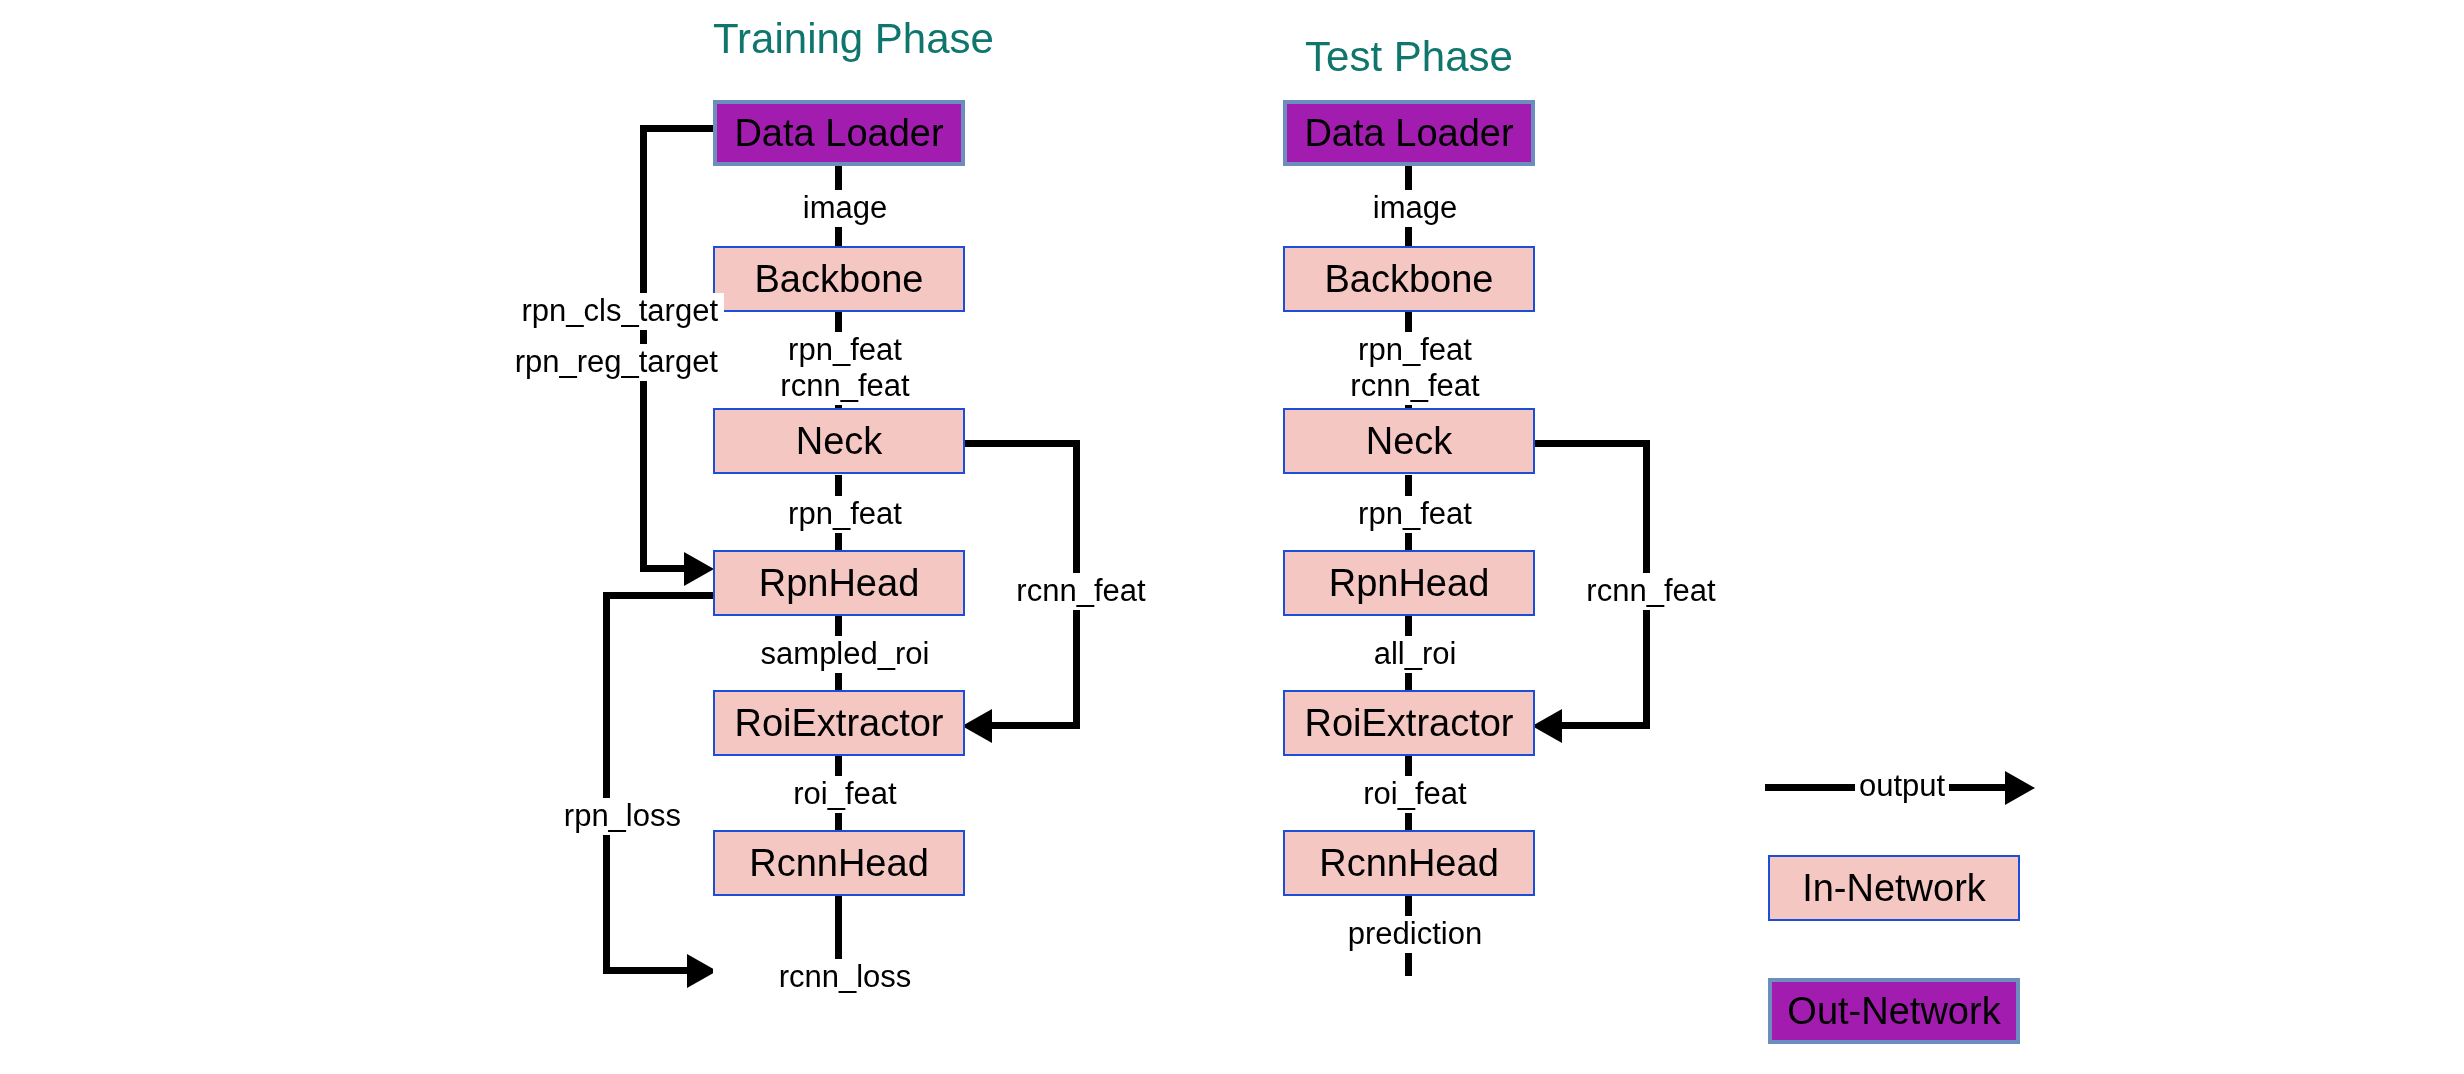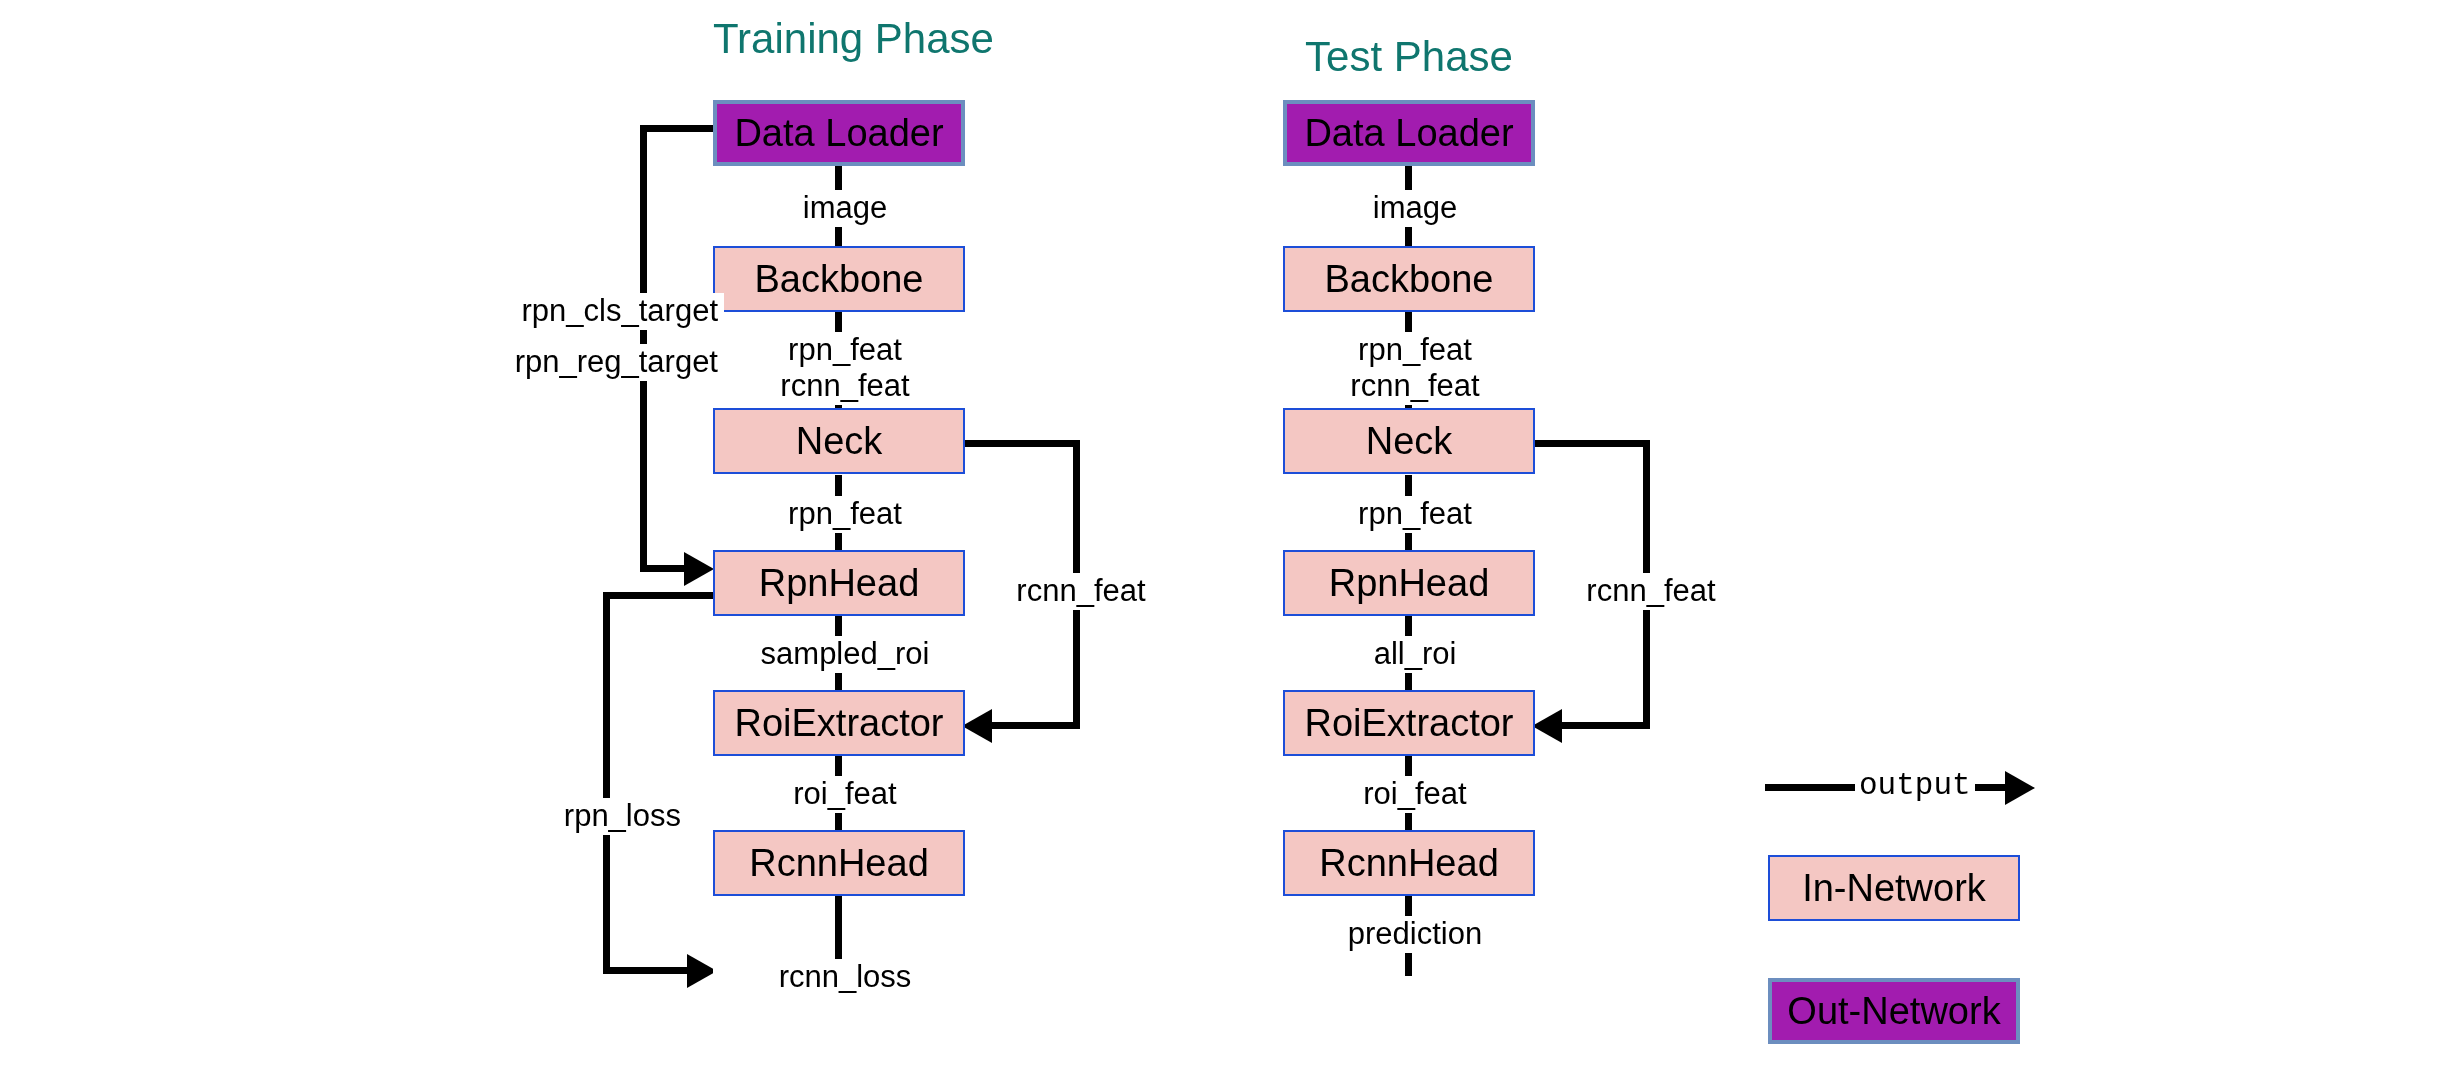--- a/index.html
+++ b/index.html
@@ -86,21 +86,20 @@
     z-index: 3;
   }
   .legend-label {
     position: absolute;
     font-size: 31px;
     line-height: 1;
     background: #ffffff;
     padding: 0 4px;
     z-index: 6;
     white-space: nowrap;
-    font-family: Liberation Mono, monospace;
   }
 </style>
 </head>
 <body>
 
 <div id="canvas">
 
   <div class="phase-title" style="left:713px; top:18px; width:252px;">Training Phase</div>
 
   <div class="vline" style="left:835px; top:165px; height:83px;"></div>

